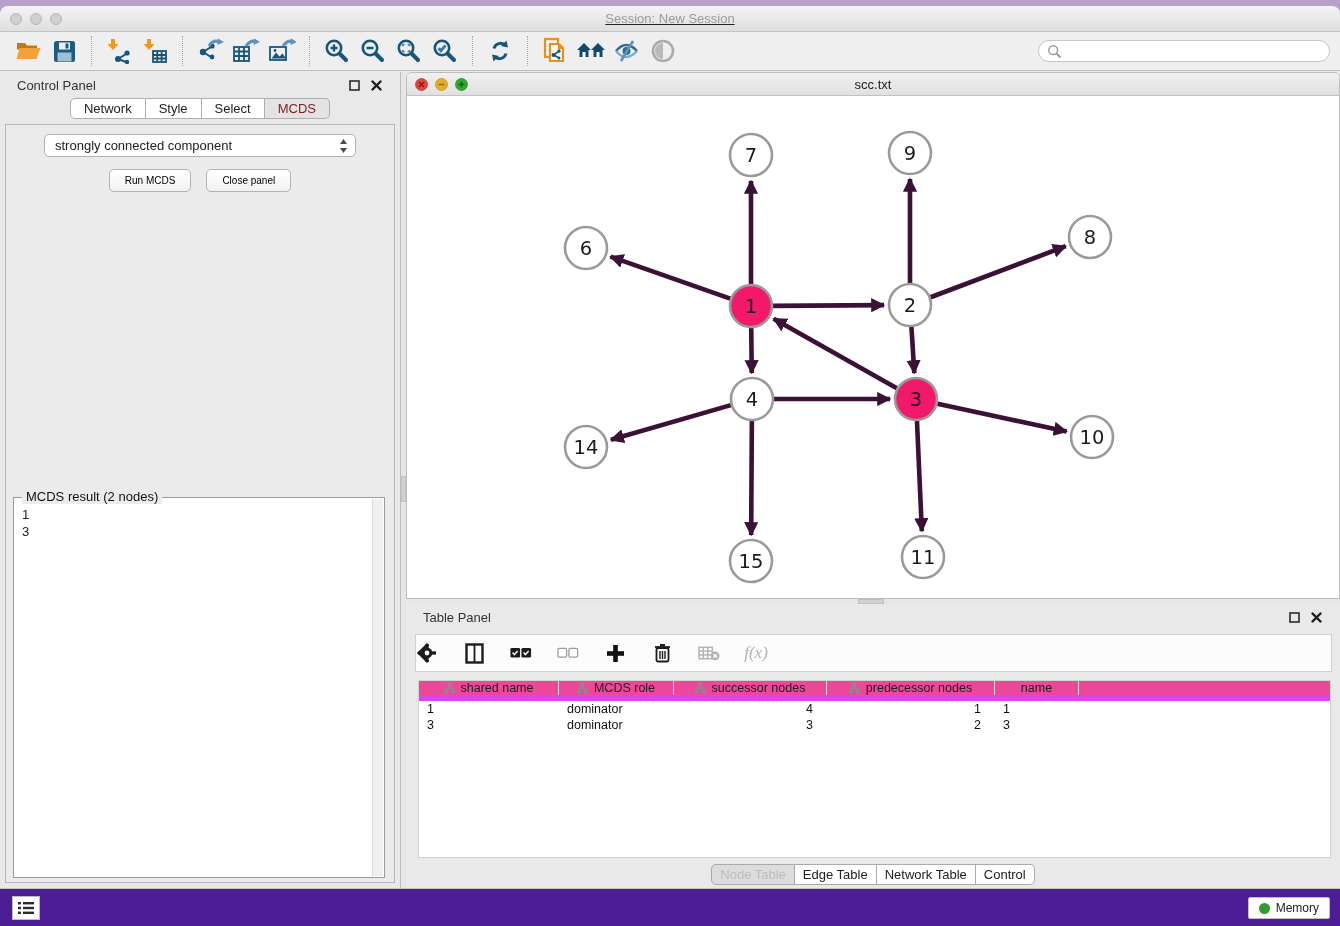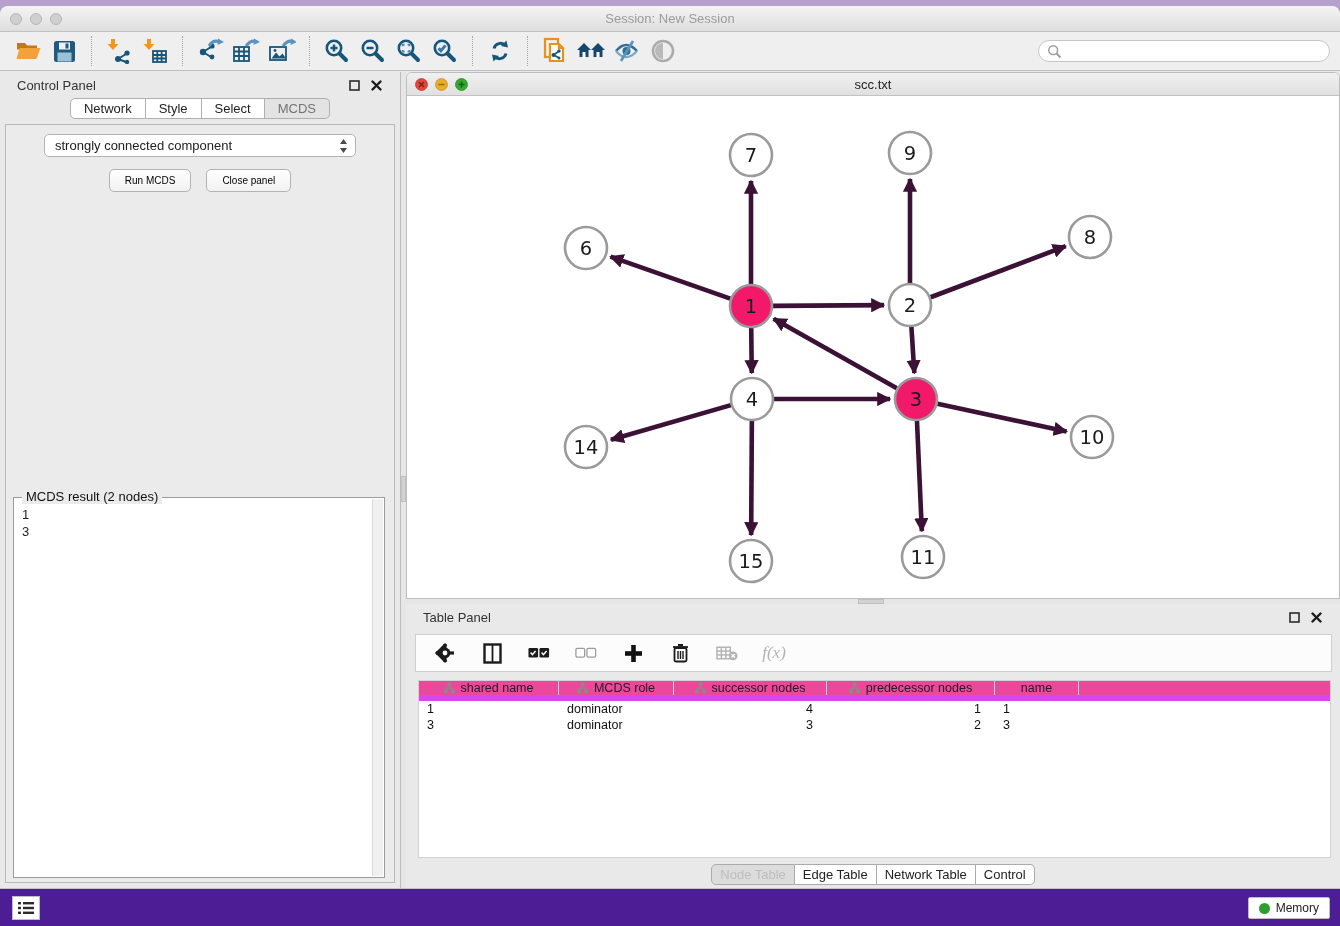--- a/index.html
+++ b/index.html
@@ -2,21 +2,21 @@
 <html><head>
 <meta charset="utf-8">
 <style>
   * { margin:0; padding:0; box-sizing:border-box; }
   html,body { width:1340px; height:926px; overflow:hidden; }
   body { background:#B7A1CC; font-family:"Liberation Sans", sans-serif; font-size:13px; color:#222; position:relative; }
 
   .window { position:absolute; top:6px; left:0; width:1340px; height:920px; background:#E9E9E9; border-radius:8px 8px 0 0; overflow:hidden; }
 
   
-  .titlebar { height:26px; background:linear-gradient(#F4F4F4,#DEDEDE); border-bottom:1px solid #C3C3C3; border-radius:8px 8px 0 0; position:relative; display:flex; align-items:center; }
+  .titlebar { height:26px; background:linear-gradient(#F4F4F4,#DEDEDE); border-bottom:1px solid #C3C3C3; border-radius:8px 8px 0 0; position:relative; display:flex; align-items:center;text-decoration:underline; }
   .lights { position:absolute; left:10px; top:7px; display:flex; gap:8px; }
   .light { width:12px; height:12px; border-radius:50%; background:#CFCFCF; border:1px solid #B6B6B6; }
   .win-title { width:100%; text-align:center; color:#9B9B9B; font-size:13px; }
 
   
   .toolbar { height:39px; background:#EFEFEF; border-bottom:1px solid #BFBFBF; display:flex; align-items:center; padding:0 10px; }
   .tb-btn { width:36px; height:32px; display:flex; align-items:center; justify-content:center; cursor:pointer; }
   .tb-sep { width:1px; height:30px; border-left:1px dotted #A6A6A6; margin:0 9px; }
   .searchbox { margin-left:auto; width:292px; height:22px; background:#fff; border:1px solid #C6C6C6; border-radius:12px; display:flex; align-items:center; padding:0 8px; }
   .searchbox input { border:none; outline:none; flex:1; font-size:12px; font-family:"Liberation Sans",sans-serif; background:transparent; }
@@ -27,21 +27,21 @@
   
   .control-panel { position:absolute; left:0; top:0; width:401px; height:100%; background:#E9E9E9; border-right:1px solid #BDBDBD; }
   .panel-header { height:26px; display:flex; align-items:center; padding:0 17px; }
   .panel-title { font-size:13px; color:#333; }
   .panel-hdr-icons { margin-left:auto; display:flex; gap:9px; align-items:center; }
   .hicon { width:13px; height:13px; display:flex; align-items:center; justify-content:center; cursor:pointer; }
   .cp-tabs { height:24px; display:flex; justify-content:center; }
   .cp-tab { height:21px; padding:0 13px; background:#fff; border:1px solid #AFAFAF; border-left:none; font-size:13px; display:flex; align-items:center; cursor:pointer; }
   .cp-tab:first-child { border-left:1px solid #AFAFAF; border-radius:5px 0 0 5px; }
   .cp-tab:last-child { border-radius:0 5px 5px 0; }
-  .cp-tab.active { background:#E3E3E3; color:#737373; }
+  .cp-tab.active { background:#E3E3E3; color:#7f1d1d; }
   .cp-content { position:absolute; left:5px; right:5px; top:52px; bottom:5px; background:#EBEBEB; border:1px solid #B8B8B8; }
   .opt-label { margin-top:21px; text-align:center; font-size:13px; color:#1e1e1e; }
   .cp-select { width:312px; height:23px; margin:9px auto 0; background:#fff; border:1px solid #B3B3B3; border-radius:5px; display:flex; align-items:center; padding:0 7px 0 10px; cursor:pointer; }
   .cp-select span { flex:1; font-size:13px; }
   .cp-buttons { margin-top:12px; display:flex; justify-content:center; gap:15px; }
   .btn { height:23px; padding:0 15px; background:linear-gradient(#FFFFFF,#F1F1F1); border:1px solid #B3B3B3; border-radius:5px; font-size:10px; font-family:"Liberation Sans",sans-serif; cursor:pointer; }
   .result-group { position:absolute; left:7px; right:9px; top:372px; bottom:4px; border:1px solid #9C9C9C; background:#fff; }
   .result-legend { position:absolute; top:-9px; left:8px; background:#EBEBEB; padding:0 4px; font-size:13px; color:#111; }
   .result-lines { position:absolute; inset:2px 13px 2px 2px; padding:6px 6px; font-size:13px; line-height:17px; overflow:hidden; }
   .result-scroll { position:absolute; top:1px; bottom:1px; right:1px; width:11px; background:#F0F0F0; border-left:1px solid #DCDCDC; }
@@ -55,21 +55,21 @@
   
   .right-area { position:absolute; left:406px; top:0; right:0; bottom:0; }
   .network-panel { position:absolute; top:0; left:0; right:0; height:527px; background:#fff; border:1px solid #BDBDBD; border-radius:6px 6px 0 0; overflow:hidden; }
   .np-titlebar { height:23px; background:linear-gradient(#F1F1F1,#E0E0E0); border-bottom:1px solid #C2C2C2; position:relative; display:flex; align-items:center; }
   .np-lights { position:absolute; left:8px; display:flex; gap:7px; }
   .np-title { width:100%; text-align:center; font-size:13px; color:#222; }
   .net-canvas { position:absolute; top:24px; left:0; right:0; bottom:0; background:#fff; }
 
   
   .table-panel { position:absolute; top:532px; left:0; right:0; bottom:0; background:#E9E9E9; }
-  .tp-toolbar { margin:4px 8px 0 9px; height:38px; background:#FCFCFC; border:1px solid #CFCFCF; display:flex; align-items:center; padding-left:18px; gap:25px; }
+  .tp-toolbar { margin:4px 8px 0 9px; height:38px; background:#FCFCFC; border:1px solid #CFCFCF; display:flex; align-items:center; gap:25px; }
   .tp-tbtn { width:22px; height:24px; display:flex; align-items:center; justify-content:center; cursor:pointer; }
   .fx { font-family:"Liberation Serif",serif; font-style:italic; font-size:17px; color:#B3B3B3; }
   .tp-table { position:absolute; left:12px; right:9px; top:76px; height:178px; background:#fff; border:1px solid #D2D2D2; overflow:hidden; }
   .thead { display:flex; height:20px; background:#ec4899; border-bottom:6px solid #d946ef; }
   .th { display:flex; align-items:center; justify-content:center; gap:6px; border-right:1px solid #D4D4D4; font-size:12.5px; color:#222; }
   .tr { display:flex; height:16px; align-items:center; }
   .td { font-size:12.5px; color:#111; padding:0 8px; white-space:nowrap; overflow:hidden; }
   .td.right { text-align:right; padding-right:14px; }
   .tp-tabs { position:absolute; bottom:3px; left:0; right:0; display:flex; justify-content:center; }
   .tp-tab { height:21px; padding:0 8px; background:#fff; border:1px solid #ABABAB; border-left:none; font-size:13px; display:flex; align-items:center; cursor:pointer;margin-top:28px; }

